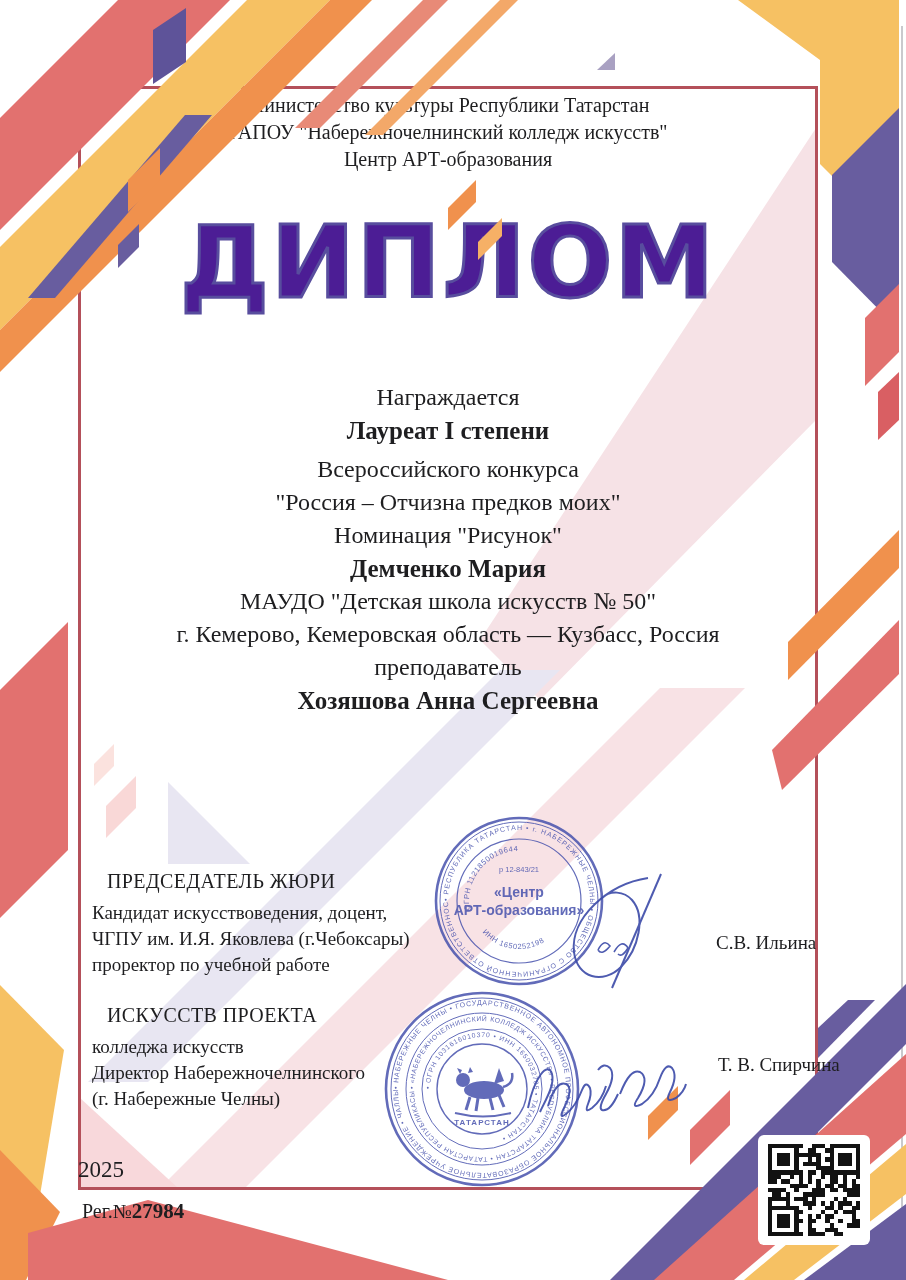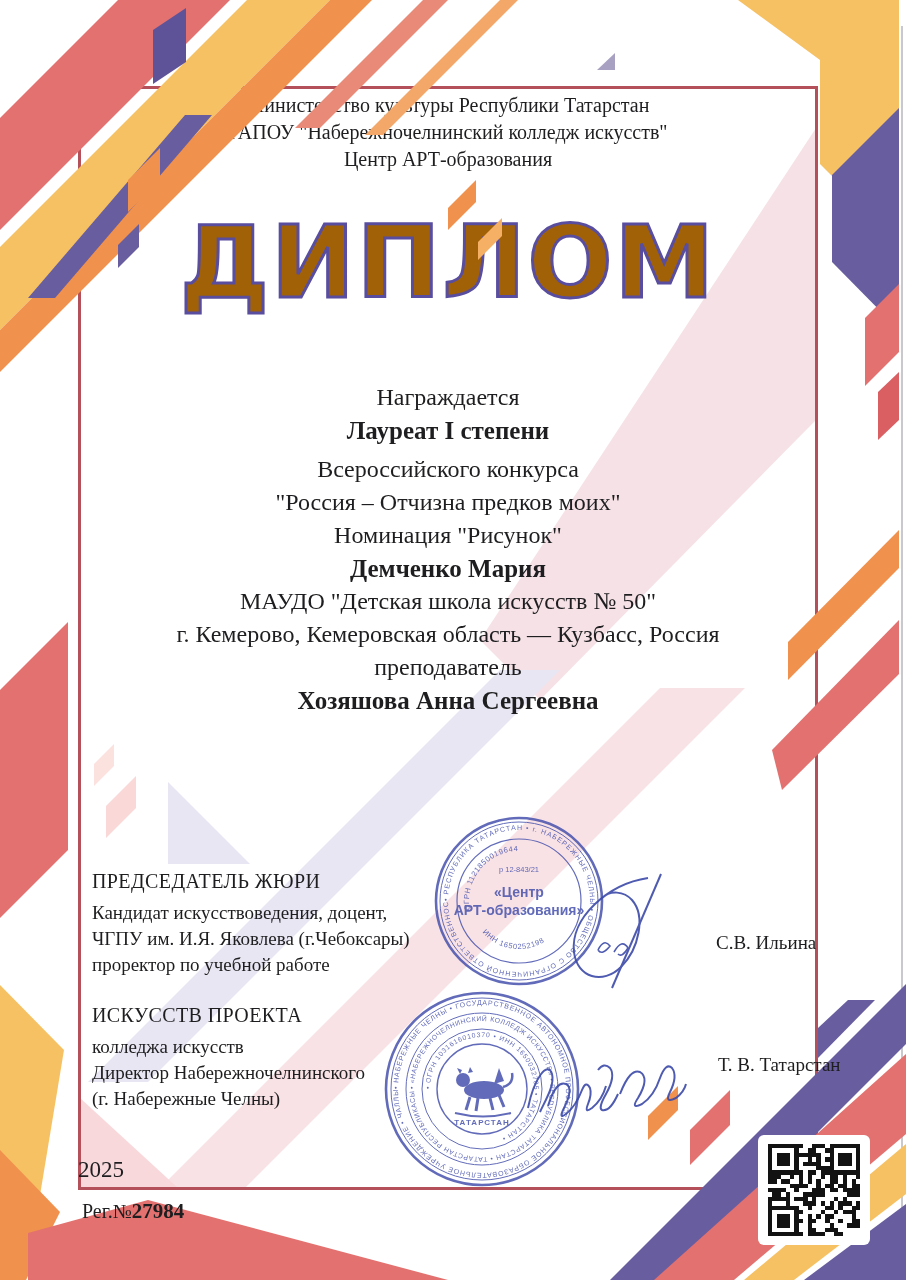--- a/index.html
+++ b/index.html
@@ -9,27 +9,27 @@
   .z0{z-index:0;}
   .frame{position:absolute;left:78px;top:86px;width:740px;height:1104px;
          border:3px solid #b4505a;box-sizing:border-box;z-index:1;}
   .edge-line{position:absolute;left:901px;top:26px;width:2px;height:1230px;background:#c9c9cd;z-index:0;}
   .txt{z-index:2;}
   .z3{z-index:3;pointer-events:none;}
   .cblock{position:absolute;left:78px;width:740px;text-align:center;z-index:2;}
   .hline{font-size:20px;line-height:27px;}
   .title{position:absolute;left:78px;width:740px;text-align:center;top:208px;z-index:2;
          font-family:"DejaVu Sans","Liberation Sans",sans-serif;font-weight:bold;
-         font-size:100px;line-height:110px;letter-spacing:2px;color:#a16207;
+         font-size:100px;line-height:110px;letter-spacing:2px;color:#4c1d95;
          -webkit-text-stroke:3px #584d9e;}
   .l{font-size:24px;line-height:33px;}
   .b{font-weight:bold;font-size:25px;}
   .gap{height:6px;}
   .sideblock{position:absolute;z-index:2;text-align:left;}
-  .role{font-size:20px;letter-spacing:.4px;margin-bottom:7px;}
+  .role{font-size:20px;letter-spacing:.4px;margin-bottom:7px;margin-left:15px;}
   .small{font-size:19px;line-height:26px;}
   .signame{position:absolute;z-index:4;font-size:19px;margin-left:24px;}
   .year{position:absolute;left:78px;width:740px;text-align:left;top:1157px;font-size:23px;z-index:2;}
   .reg{position:absolute;left:82px;top:1199px;font-size:20px;z-index:4;}
   .reg b{font-size:21px;text-align:center;}
 </style>
 </head>
 <body>
 
 <div class="page">
@@ -77,21 +77,21 @@
     <div class="small">проректор по учебной работе</div>
   </div>
   <div class="signame" style="left:692px;top:932px">С.В. Ильина</div>
 
   <div class="sideblock" style="left:92px;top:1004px;width:330px">
     <div class="role">ИСКУССТВ ПРОЕКТА</div>
     <div class="small">колледжа искусств</div>
     <div class="small">Директор Набережночелнинского</div>
     <div class="small">(г. Набережные Челны)</div>
   </div>
-  <div class="signame" style="left:694px;top:1054px">Т. В. Татарстан</div>
+  <div class="signame" style="left:694px;top:1054px">Т. В. Спирчина</div>
 
   <div class="year">2025</div>
   <div class="reg"><span>Рег.№</span><b>27984</b></div>
 
   <svg class="layer z3" width="906" height="1280" viewBox="0 0 906 1280" aria-hidden="true">
     <defs>
       <path id="ring1" d="M 448,901 a 71,71 0 1 1 142,0 a 71,71 0 1 1 -142,0"></path>
       <path id="arc-ogrn" d="M 472,918 A 50,50 0 1 1 566,918"></path>
       <path id="arc-inn" d="M 480,929 A 48,48 0 0 0 558,929"></path>
       <path id="ring2o" d="M 398,1089 a 84,84 0 1 1 168,0 a 84,84 0 1 1 -168,0"></path>

